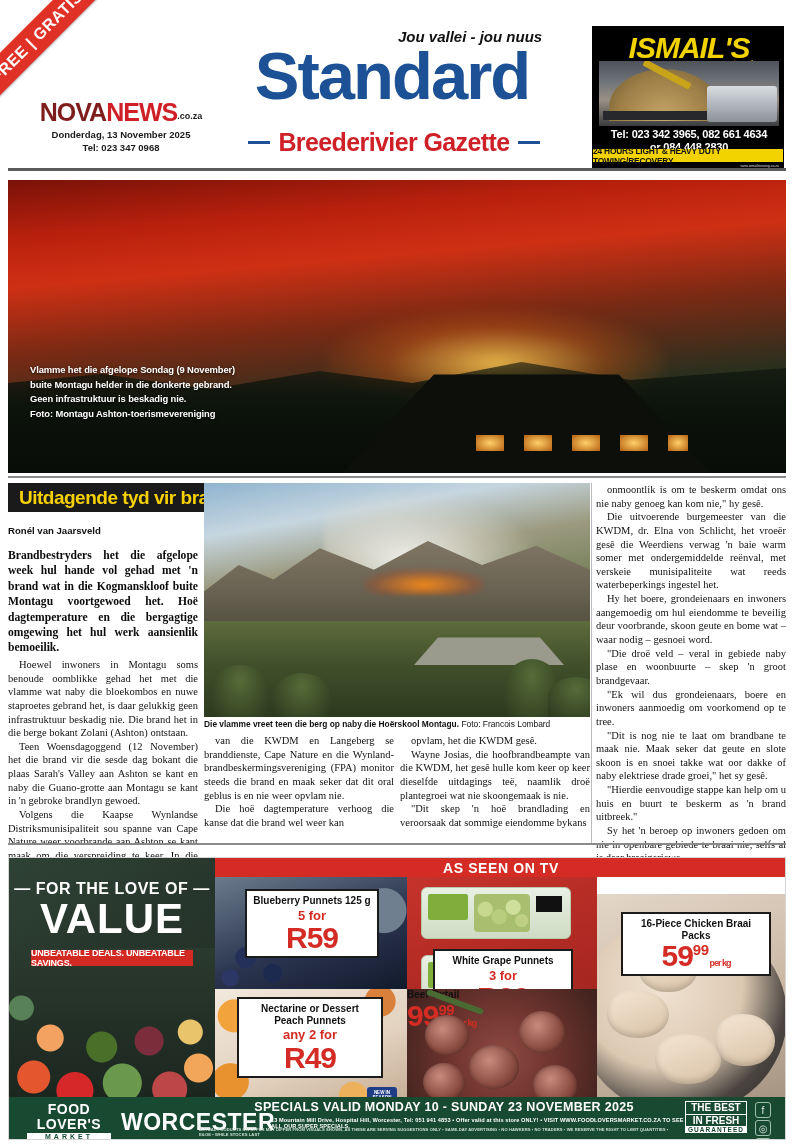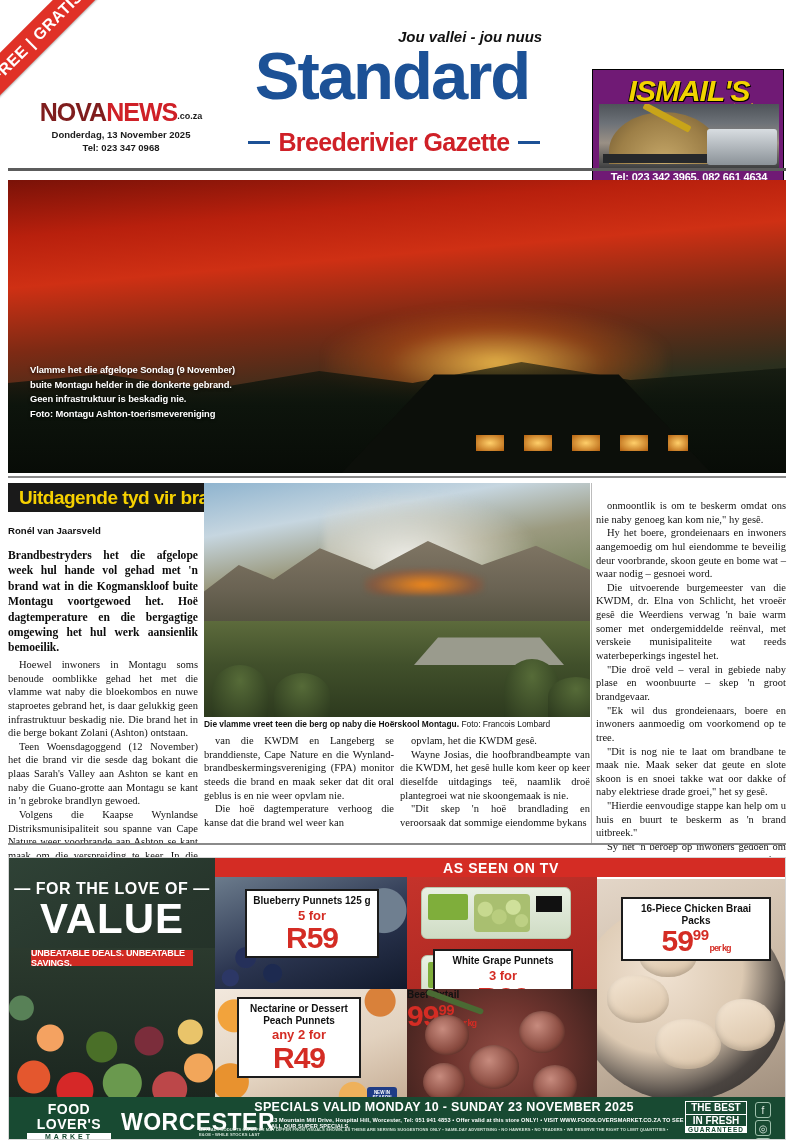--- a/index.html
+++ b/index.html
@@ -61,21 +61,21 @@
   }
   .sub-rule { height: 3px; background: #1c5196; flex: 0 0 22px; }
   .sub-title {
     font-size: 25px; font-weight: bold; color: #cf2027; letter-spacing: -0.6px;
     white-space: nowrap;
   }
 
   
   .ismail-ad {
     position: absolute; left: 592px; top: 26px; width: 192px; height: 143px;
-    background: #701a75; border: 1px solid #000; overflow: hidden; margin-top: 43px;
+    background: #000000; border: 1px solid #000; overflow: hidden;
   }
   .ismail-logo {
     position: absolute; left: 0; top: 4px; width: 192px; text-align: center;
     font-size: 30px; font-weight: bold; color: #f2d300;
     letter-spacing: -1px;
     text-shadow: 1px 1px 0 #000, -1px 1px 0 #000;
     font-style: italic;
   }
   .ismail-towing {
     position: absolute; right: 18px; top: 30px;
@@ -187,21 +187,21 @@
     text-align: justify;
   }
   .col-body {
     font-family: "Liberation Serif", serif;
     font-size: 10.5px; line-height: 1.30; color: #111; text-align: justify;
   }
   .col-body p { text-indent: 11px; }
   .col1 { position:absolute; left:0; top: 175px; width: 190px; }
   .col2 { position:absolute; left: 196px; top: 251px; width: 190px; }
   .col3 { position:absolute; left: 392px; top: 251px; width: 190px; }
-  .col4 { position:absolute; left: 588px; top: 16px; width: 190px; }
+  .col4 { position:absolute; left: 588px; top: 0px; width: 190px; }
 
   .art-photo {
     position:absolute; left: 196px; top: 0px; width: 386px; height: 234px;
     overflow:hidden;
     background: linear-gradient(170deg,#8fb4cf 0%, #c6d6e0 18%, #9b9a7f 35%, #6d7a51 58%, #4f5b38 78%, #3d4a2c 100%);
   }
   .art-photo .mtn {
     position:absolute; left:0; top: 34px; width: 386px; height: 120px;
     background: linear-gradient(180deg,#8b7f6d, #6a6353 60%, #4c4b3a);
     clip-path: polygon(0 62%, 9% 40%, 18% 52%, 30% 26%, 44% 44%, 58% 20%, 72% 40%, 86% 24%, 100% 44%, 100% 100%, 0 100%);
@@ -314,21 +314,21 @@
     position:absolute; left:52px; top:6px; right:40px; bottom:6px; border-radius:4px;
     background:
       radial-gradient(circle at 20% 40%, #c7d98f 0 7px, transparent 8px),
       radial-gradient(circle at 45% 60%, #b9cd7e 0 7px, transparent 8px),
       radial-gradient(circle at 70% 35%, #cfe09a 0 7px, transparent 8px),
       radial-gradient(circle at 85% 70%, #bdd084 0 6px, transparent 7px),
       #a9bf70;
   }
   .t-grape .p1 { top: 10px;} .t-grape .p2 { top: 78px;} .t-grape .p3 { top: 150px;}
 
-  .t-chicken { left:588px; top:21px; width:190px; height:234px;
+  .t-chicken { left:588px; top:36px; width:190px; height:234px;
     background: linear-gradient(160deg,#e3d6c8,#cbb9a5 50%,#9c8b7a); }
   .t-chicken .pan {
     position:absolute; left:-20px; top: 22px; width: 210px; height: 200px; border-radius:50%;
     background: radial-gradient(circle at 40% 35%, #f0e2d2 0%, #dcc9b2 45%, #4a4440 70%, #2a2724 100%);
   }
   .t-chicken .piece { position:absolute; border-radius: 46% 54% 50% 50%; background: linear-gradient(160deg,#f4e6d4,#d9c2a6); box-shadow: inset 0 -3px 6px rgba(0,0,0,.18);}
   .t-chicken .lemon { position:absolute; left: 62px; top: 40px; width: 38px; height: 22px; border-radius:50%;
     background: radial-gradient(circle at 50% 50%, #fff0a8, #e7c948); transform: rotate(-20deg);}
 
   .t-peach { left:206px; top:131px; width:192px; height:122px;
@@ -486,22 +486,22 @@
     </div>
 
     <div class="col-body col3">
       <p>opvlam, het die KWDM gesê.</p>
       <p>Wayne Josias, die hoofbrandbeampte van die KWDM, het gesê hulle kom keer op keer dieselfde uitdagings teë, naamlik droë plantegroei wat nie skoongemaak is nie.</p>
       <p>"Dit skep 'n hoë brandlading en veroorsaak dat sommige eiendomme bykans</p>
     </div>
 
     <div class="col-body col4">
       <p>onmoontlik is om te beskerm omdat ons nie naby genoeg kan kom nie," hy gesê.</p>
+      <p>Die uitvoerende burgemeester van die KWDM, dr. Elna von Schlicht, het vroeër gesê die Weerdiens verwag 'n baie warm somer met ondergemiddelde reënval, met verskeie munisipaliteite wat reeds waterbeperkings ingestel het.</p>
       <p>Hy het boere, grondeienaars en inwoners aangemoedig om hul eiendomme te beveilig deur voorbrande, skoon geute en bome wat – waar nodig – gesnoei word.</p>
-      <p>Die uitvoerende burgemeester van die KWDM, dr. Elna von Schlicht, het vroeër gesê die Weerdiens verwag 'n baie warm somer met ondergemiddelde reënval, met verskeie munisipaliteite wat reeds waterbeperkings ingestel het.</p>
       <p>"Die droë veld – veral in gebiede naby plase en woonbuurte – skep 'n groot brandgevaar.</p>
       <p>"Ek wil dus grondeienaars, boere en inwoners aanmoedig om voorkomend op te tree.</p>
       <p>"Dit is nog nie te laat om brandbane te maak nie. Maak seker dat geute en slote skoon is en snoei takke wat oor dakke of naby elektriese drade groei," het sy gesê.</p>
       <p>"Hierdie eenvoudige stappe kan help om u huis en buurt te beskerm as 'n brand uitbreek."</p>
       <p>Sy het 'n beroep op inwoners gedoen om nie in openbare gebiede te braai nie, selfs al is daar braaigeriewe.</p>
       <p>Inwoners word aangemoedig om enige rook of brande wat hulle sien, so gou as moontlik by hul naaste owerheid aan te meld, of die KWDM se 24-uurlyn by 021 887 4446 te skakel.</p>
     </div>
 
     <div class="vrule" style="left:583px; top:0px; height:360px;"></div>
     <div class="art-rule-bot"></div>
@@ -558,21 +558,21 @@
       <div class="piece" style="left:42px; top:54px; width:58px; height:44px;"></div>
       <div class="lemon"></div>
       <div class="pricebox" style="left:24px; top:18px; width:150px;">
         <div class="pname">16-Piece Chicken Braai Packs</div>
         <div class="pprice"><span>59</span><sup>99</sup><span class="perkg">per kg</span></div>
       </div>
     </div>
 
     <div class="tile t-peach">
       <div class="fruit"></div>
-      <div class="pricebox" style="left:22px; top:8px; width:124px;">
+      <div class="pricebox" style="left:22px; top:8px; width:146px;">
         <div class="pname">Nectarine or Dessert Peach Punnets</div>
         <div class="pqty">any 2 for</div>
         <div class="pprice">R49</div>
       </div>
       <div class="badge">NEW IN SEASON</div>
     </div>
 
     <div class="t-beef-wrap">
       <div class="cut" style="left:18px; top:26px; width:44px; height:40px;"></div>
       <div class="cut" style="left:62px; top:56px; width:50px; height:44px;"></div>

